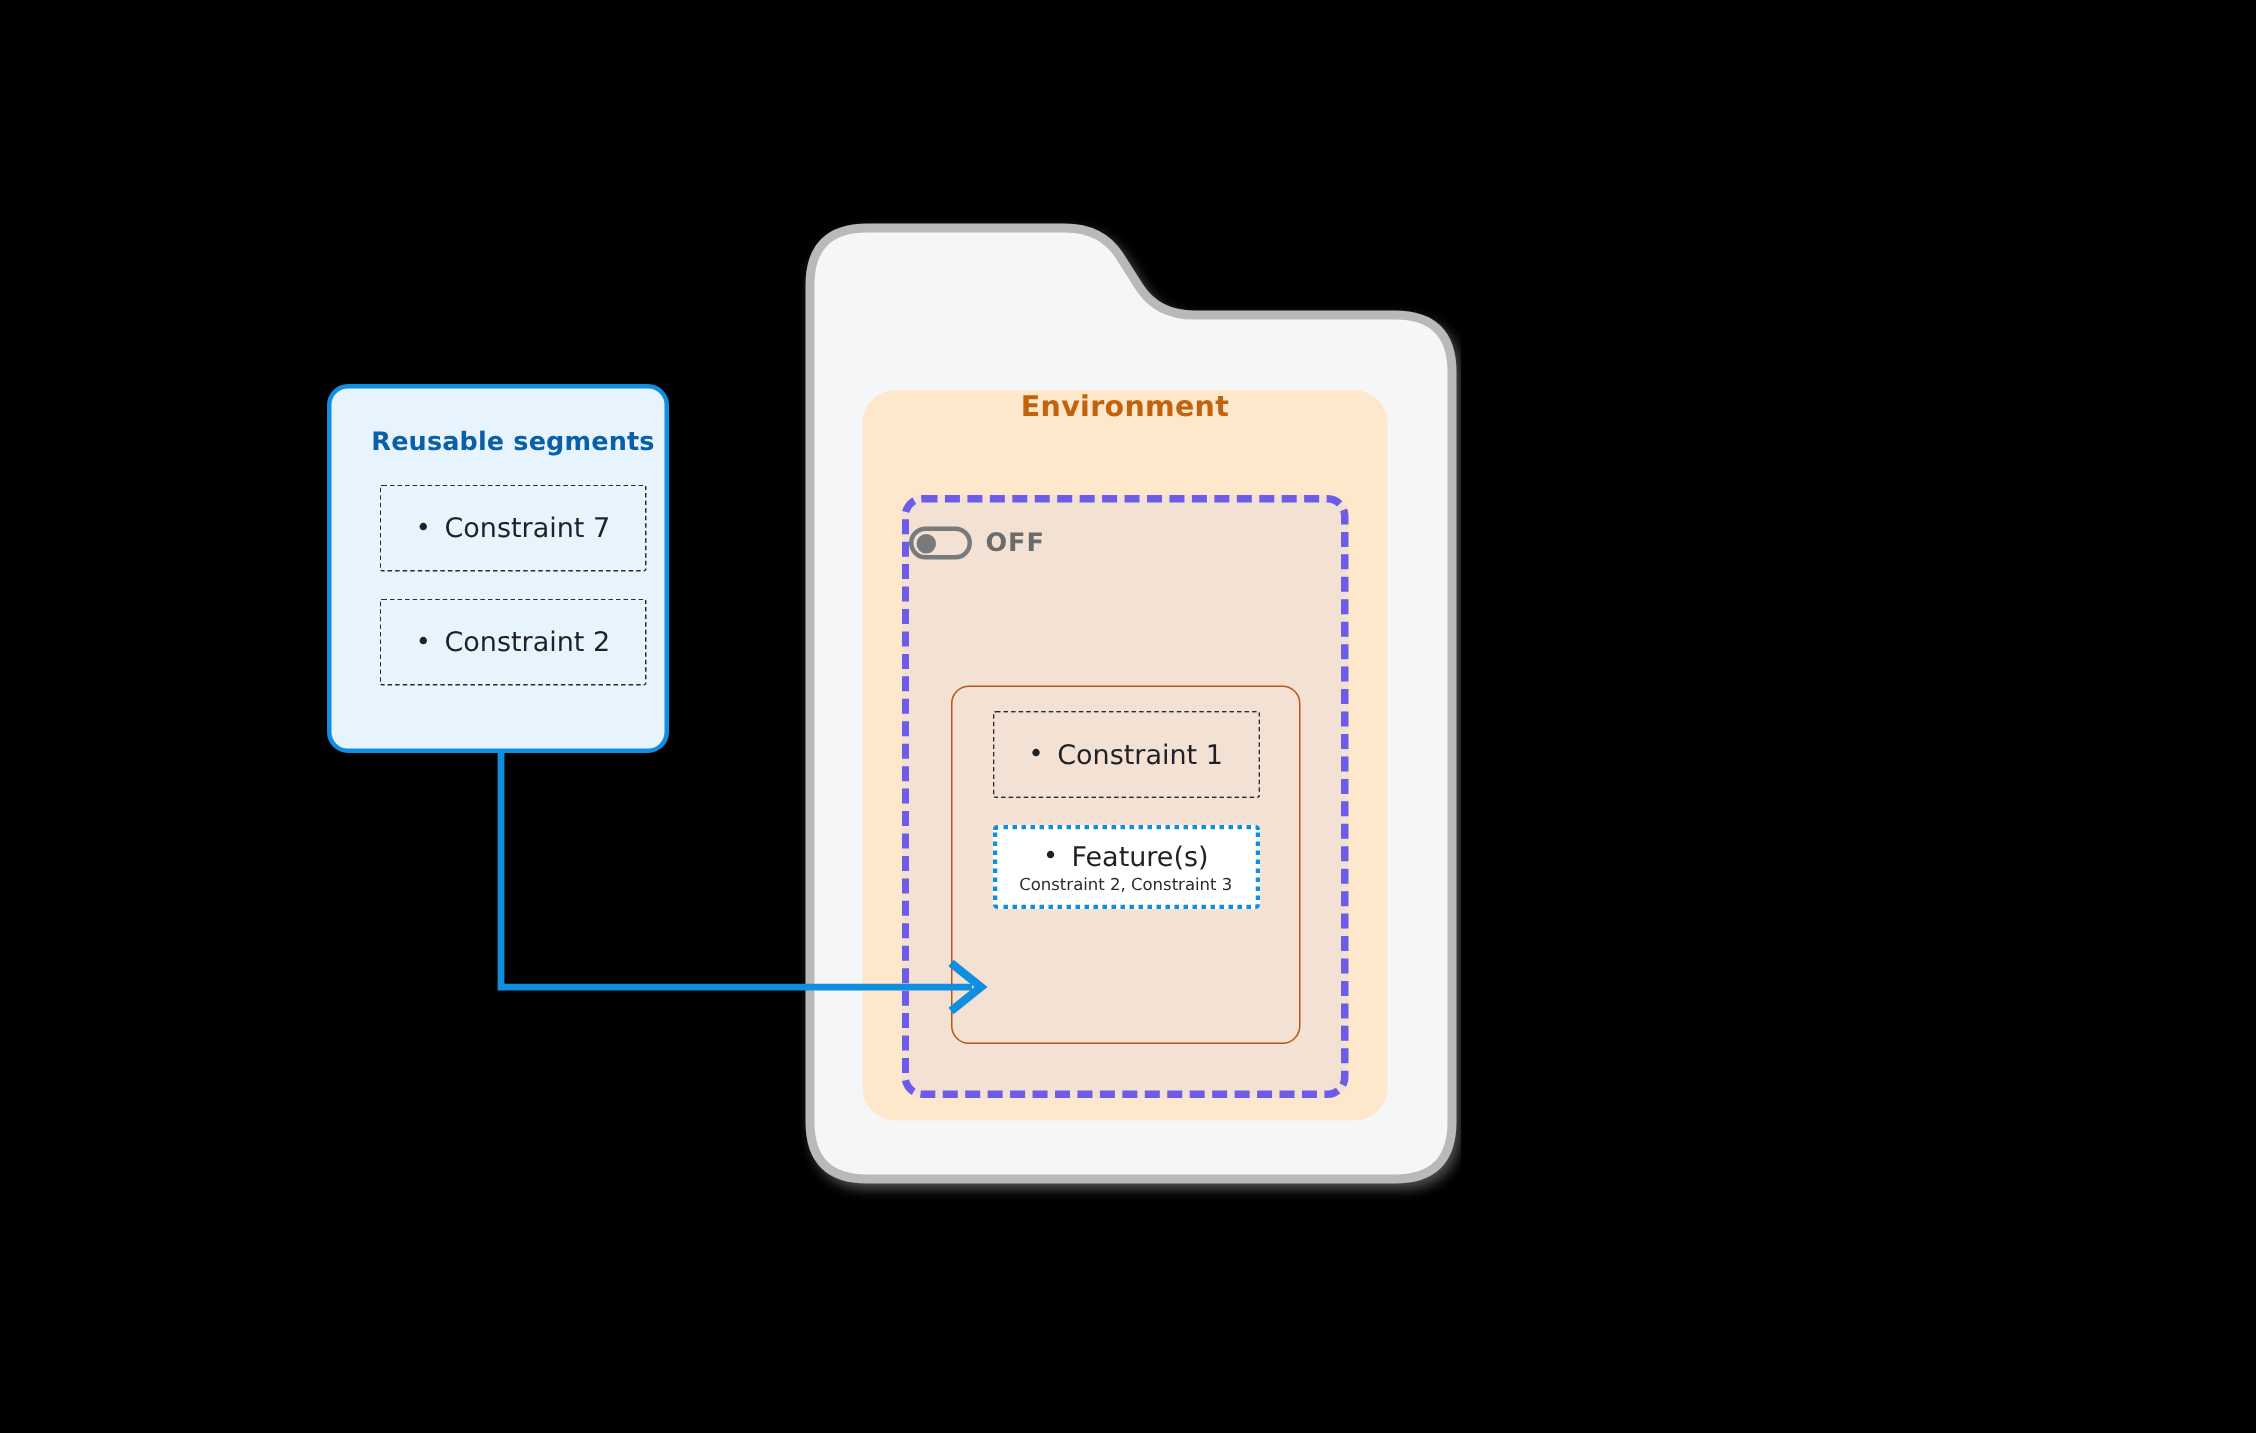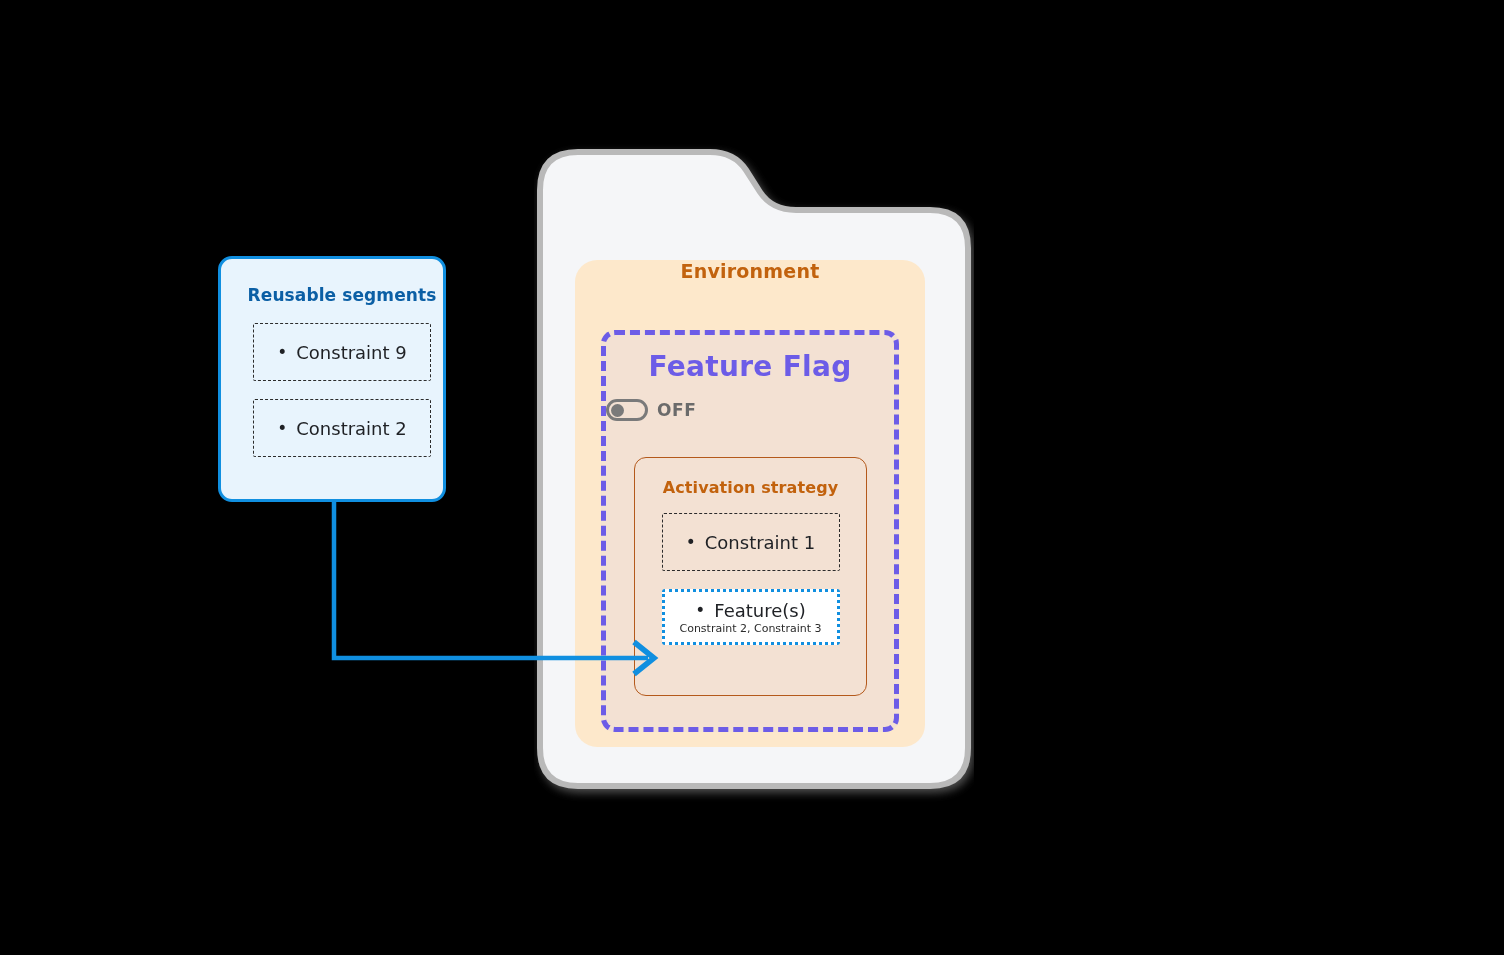--- a/index.html
+++ b/index.html
@@ -186,52 +186,50 @@
                Z" fill="#f5f6f8" stroke="#b9b9b9" stroke-width="6" filter="url(#projShadow)"></path>
     </svg>
     <div class="project-title">Project</div>
   </div>
 
   <div class="environment">
     <div class="environment-title">Environment</div>
   </div>
 
   <div class="feature-flag">
-    <div class="ff-title">Feature Flag</div>
     <div class="toggle-row">
       <div class="toggle">
         <div class="toggle-knob"></div>
       </div>
       <span class="toggle-label">OFF</span>
     </div>
   </div>
 
   <div class="activation">
-    <div class="activation-title">Activation strategy</div>
 
     <div class="constraint-box">
       <span class="bullet">•</span>
       <span>Constraint 1</span>
     </div>
 
     <div class="segment-box">
       <div class="segment-main">
         <span class="bullet">•</span>
         <span>Feature(s)</span>
       </div>
       <div class="segment-sub">Constraint 2, Constraint 3</div>
     </div>
   </div>
 
   <div class="segments-card">
     <div class="segments-title">Reusable segments</div>
 
     <div class="seg-item">
       <span class="bullet">•</span>
-      <span>Constraint 9</span>
+      <span>Constraint 7</span>
     </div>
 
     <div class="seg-item">
       <span class="bullet">•</span>
       <span>Constraint 2</span>
     </div>
   </div>
 
   <svg class="connector" viewBox="0 0 1504 955" xmlns="http://www.w3.org/2000/svg">
     <path d="M 334 500 L 334 658 L 648 658" fill="none" stroke="#108fe0" stroke-width="4.5" stroke-linecap="butt" stroke-linejoin="miter"></path>

